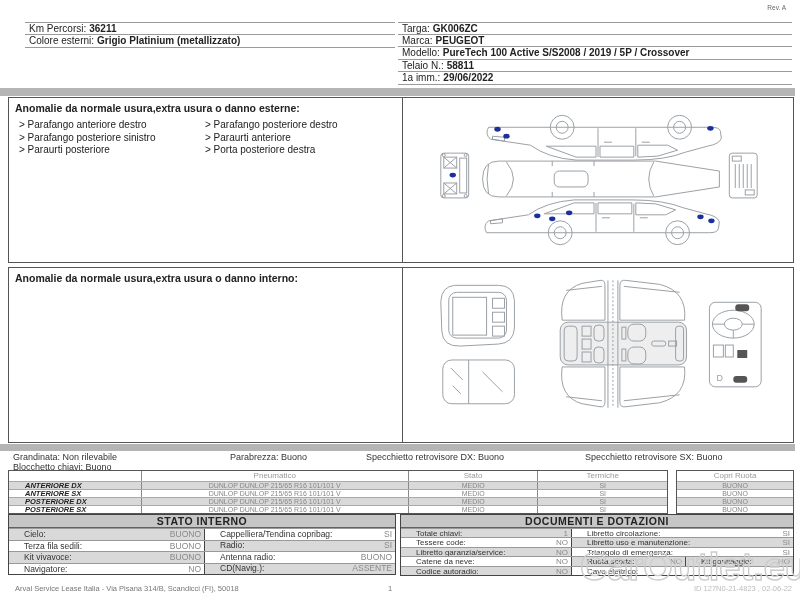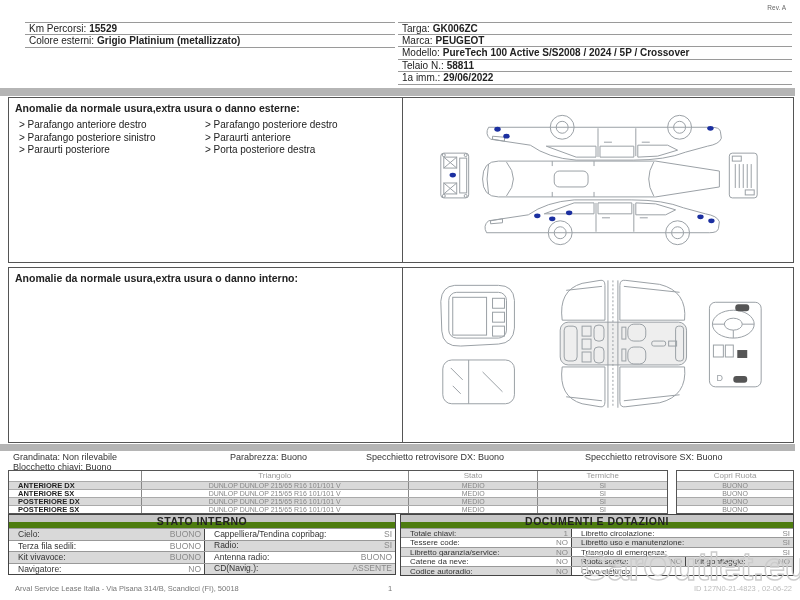--- a/index.html
+++ b/index.html
@@ -39,43 +39,43 @@
   .marker { fill:#1b2fa0; stroke:none; }
 
   .summary-row { position:absolute; font-size:9px; color:#333; white-space:nowrap; }
 
   .tyres { position:absolute; left:8px; top:470px; width:786px; font-size:7.5px; }
   .tyre-main { position:absolute; left:0; top:0; width:660px; border:1px solid #555; }
   .tyre-copri { position:absolute; left:668px; top:0; width:118px; border:1px solid #555; }
   .trow { display:flex; height:8px; line-height:8px; border-top:1px solid #aaa; }
   .trow.head { height:10px; line-height:10px; border-top:none; color:#999; font-size:8px; }
   .tcell { overflow:hidden; white-space:nowrap; }
-  .tc1 { width:132px; padding-left:9px; font-weight:bold; font-size:7.5px; }
+  .tc1 { width:132px; padding-left:16px; font-weight:bold; font-size:7.5px;font-style:italic; }
   .tc2 { width:268px; text-align:center; color:#888; font-size:7px; border-left:1px solid #888; }
   .tc3 { width:130px; text-align:center; color:#888; font-size:7px; border-left:1px solid #888; }
   .tc4 { width:130px; text-align:center; color:#888; font-size:7px; border-left:1px solid #888; }
   .trow.head .tc1, .trow.head .tc2, .trow.head .tc3, .trow.head .tc4 { font-weight:normal; color:#999; text-align:center; font-size:8px; }
   .crow { height:8px; line-height:8px; text-align:center; color:#888; font-size:7px; border-top:1px solid #aaa; }
   .crow.head { height:10px; line-height:10px; color:#999; font-size:8px; border-top:none; }
   .shade { background:#d9d9d9; }
 
   .btable { position:absolute; top:514px; border:1px solid #444; font-size:8.5px; background:#fff; }
   .btable-si { left:8px; width:388px; }
   .btable-doc { left:400px; width:394px; }
   .btable-head { height:13px; line-height:12px; text-align:center; font-weight:bold; font-size:10.5px;
-                 background:#c6c6c6; border-bottom:6px solid #4d7c0f; letter-spacing:0.5px; }
+                 background:#c6c6c6; border-bottom:1px solid #4d7c0f; letter-spacing:0.5px; }
   .brow { display:flex; border-top:1px solid #999; }
   .brow:first-of-type { border-top:none; }
   .btable-si  .brow { height:11.5px; line-height:11px; }
   .btable-doc .brow { height:9.4px; line-height:9px; font-size:8px; }
   .bhalf { display:flex; overflow:hidden; white-space:nowrap; }
   .bhalf-l { border-right:1px solid #444; }
   .btable-si  .bhalf-l { width:196px; } .btable-si  .bhalf-r { flex:1;align-items:flex-end; }
   .btable-doc .bhalf-l { width:171px; } .btable-doc .bhalf-r { flex:1; }
-  .blabel { flex:1; padding-left:9px; color:#333; overflow:hidden; }
+  .blabel { flex:1; padding-left:15px; color:#333; overflow:hidden; }
   .bvalue { padding-right:3px; color:#8a8a8a; }
   .bsub { display:flex; overflow:hidden; }
   .bsub-1 { width:114px; border-right:1px solid #444; display:flex; }
   .bsub-2 { flex:1; display:flex; }
 
   .footer { position:absolute; top:584px; left:0; width:800px; font-size:7.5px; color:#777; }
   .foot-left { position:absolute; left:15px; }
   .foot-page { position:absolute; left:388px; }
   .foot-right { position:absolute; right:8px; color:#bcbcbc; }
 
@@ -84,28 +84,28 @@
                font-family:"Liberation Sans", sans-serif; }
 </style>
 </head>
 <body>
 
 <div class="page">
 
   <div class="rev">Rev. A</div>
 
   <div class="fields-left">
-    <div class="frow first"><span>Km Percorsi:</span><b>15529</b></div>
+    <div class="frow first"><span>Km Percorsi:</span><b>36211</b></div>
     <div class="frow"><span>Colore esterni:</span><b>Grigio Platinium (metallizzato)</b></div>
   </div>
 
   <div class="fields-right">
     <div class="frow first"><span>Targa:</span><b>GK006ZC</b></div>
     <div class="frow"><span>Marca:</span><b>PEUGEOT</b></div>
-    <div class="frow"><span>Modello:</span><b>PureTech 100 Active S/S2008 / 2024 / 5P / Crossover</b></div>
+    <div class="frow"><span>Modello:</span><b>PureTech 100 Active S/S2008 / 2019 / 5P / Crossover</b></div>
     <div class="frow"><span>Telaio N.:</span><b>58811</b></div>
     <div class="frow"><span>1a imm.:</span><b>29/06/2022</b></div>
   </div>
 
   <div class="graybar bar1"></div>
 
   <div class="panel panel-int">
     <div class="panel-text">
       <div class="panel-title">Anomalie da normale usura,extra usura o danno interno:</div>
     </div>
@@ -261,21 +261,21 @@
   <div class="summary-row" style="left:13px;  top:452px;"><span>Grandinata:</span> <span>Non rilevabile</span></div>
   <div class="summary-row" style="left:230px; top:452px;"><span>Parabrezza:</span> <span>Buono</span></div>
   <div class="summary-row" style="left:366px; top:452px;"><span>Specchietto retrovisore DX:</span> <span>Buono</span></div>
   <div class="summary-row" style="left:585px; top:452px;"><span>Specchietto retrovisore SX:</span> <span>Buono</span></div>
   <div class="summary-row" style="left:13px;  top:461.5px;"><span>Blocchetto chiavi:</span> <span>Buono</span></div>
 
   <div class="tyres">
     <div class="tyre-main">
       <div class="trow head">
         <div class="tcell tc1"></div>
-        <div class="tcell tc2">Triangolo</div>
+        <div class="tcell tc2">Pneumatico</div>
         <div class="tcell tc3">Stato</div>
         <div class="tcell tc4">Termiche</div>
       </div>
       <div class="trow shade">
         <div class="tcell tc1">ANTERIORE DX</div>
         <div class="tcell tc2">DUNLOP DUNLOP  215/65 R16 101/101 V</div>
         <div class="tcell tc3">MEDIO</div>
         <div class="tcell tc4">SI</div>
       </div>
       <div class="trow">

